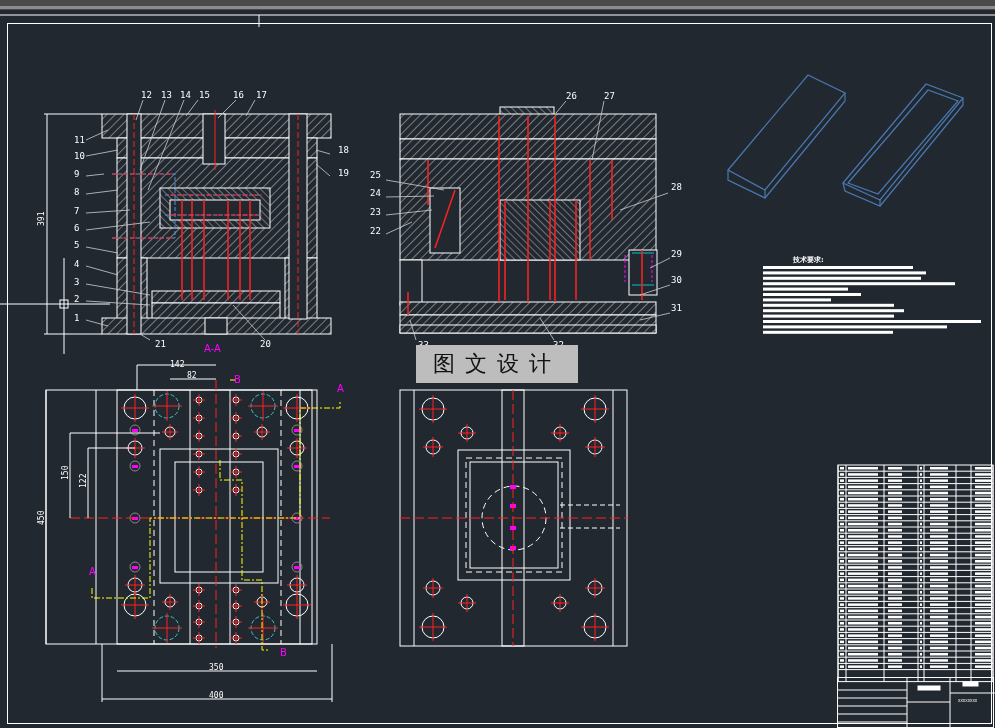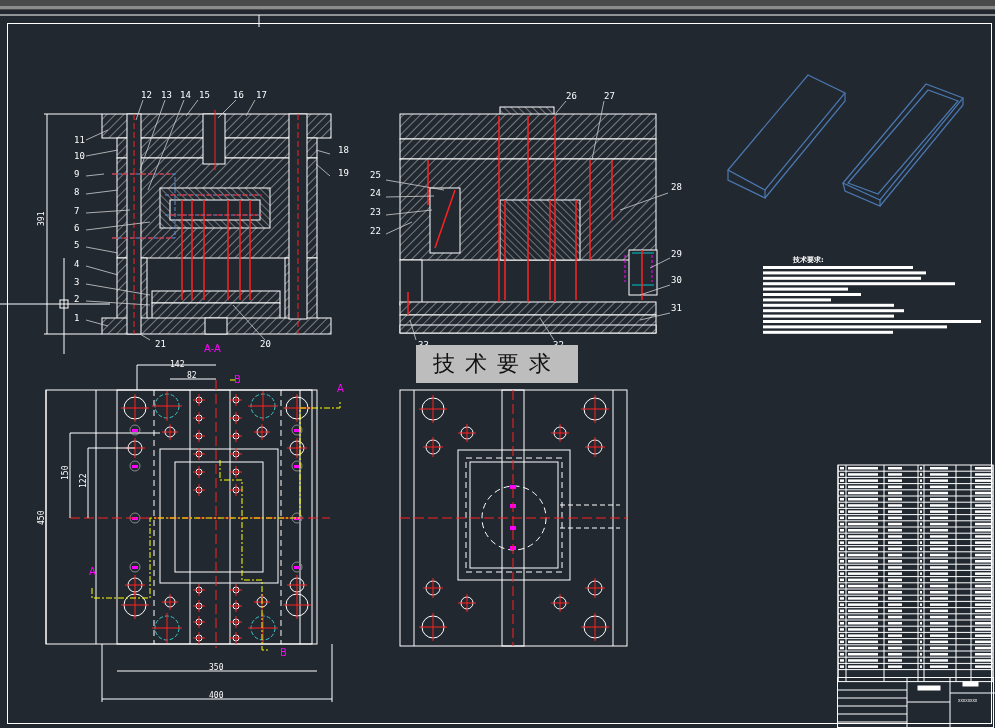--- a/index.html
+++ b/index.html
@@ -735,14 +735,14 @@
     <line x1="837" y1="706" x2="907" y2="706"></line>
     <line x1="837" y1="714" x2="907" y2="714"></line>
     <line x1="837" y1="722" x2="907" y2="722"></line>
     <rect x="918" y="686" width="22" height="4" fill="#fff"></rect>
     <rect x="963" y="682" width="15" height="4" fill="#fff"></rect>
   </g>
   <text class="tiny" x="958" y="702">XXXXXXXX</text>
 </svg>
 
 <div class="wm">
-  <span>技术要求</span>
+  <span>图文设计</span>
 </div>
 
 </body></html>

